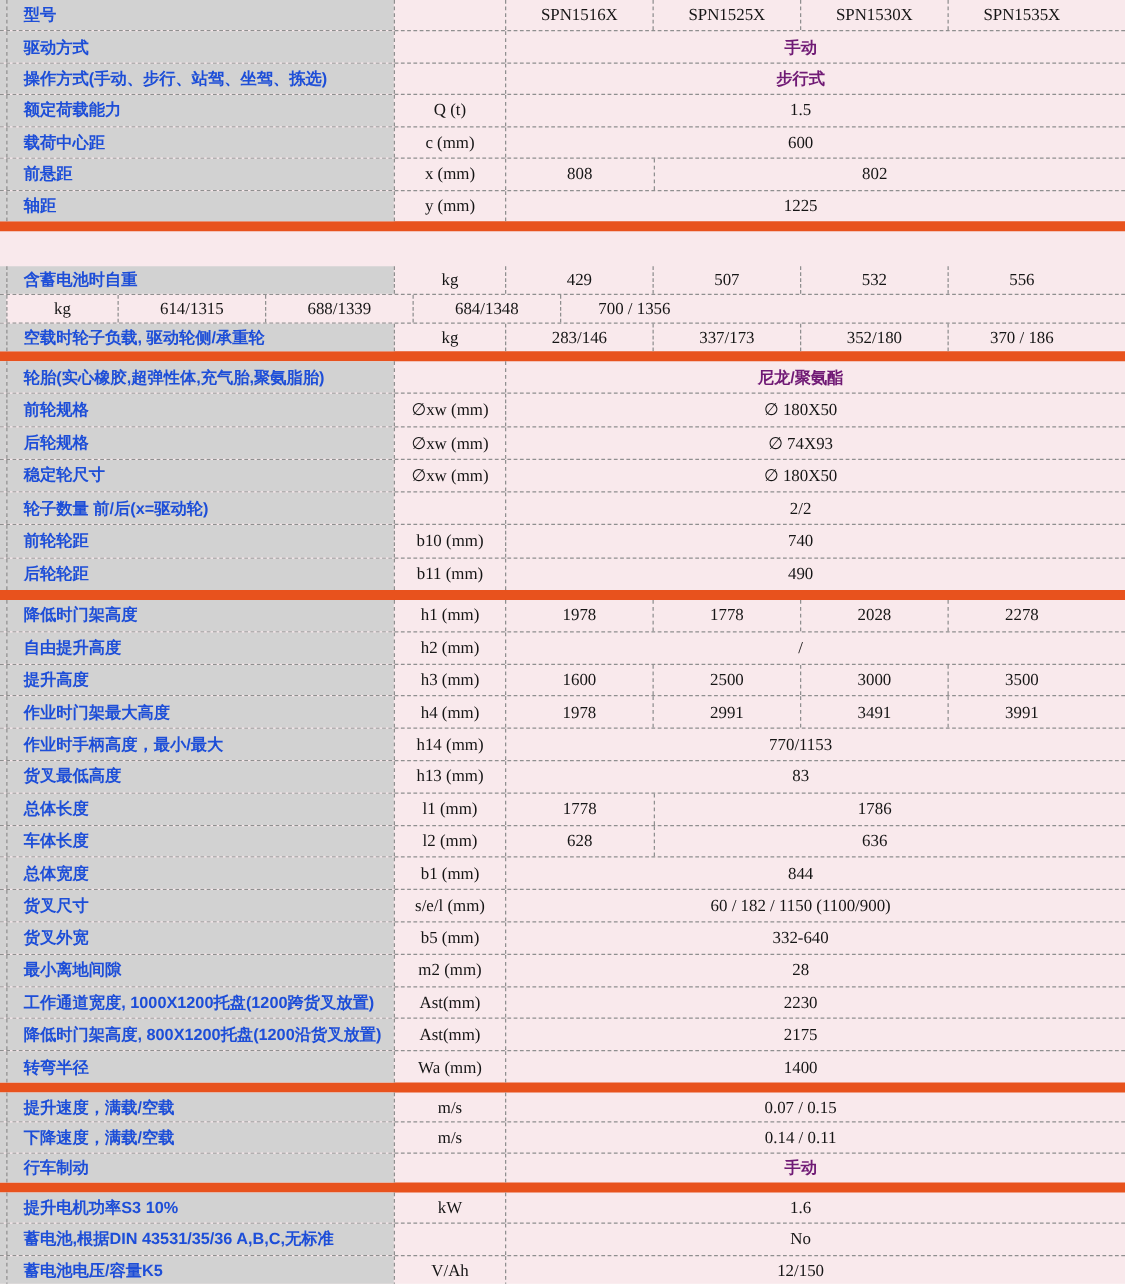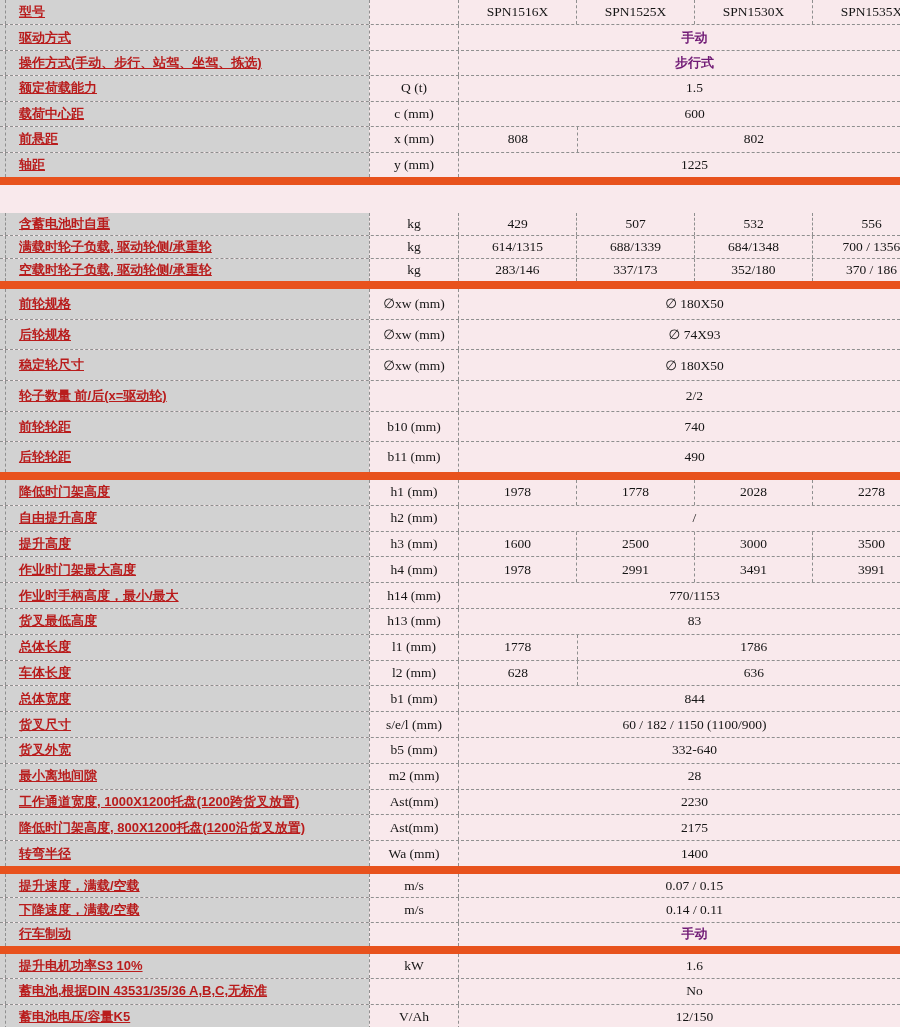--- a/index.html
+++ b/index.html
@@ -11,27 +11,27 @@
     background: #f9e9ec;
     overflow: hidden;
   }
   .section { display: flex; flex-direction: column; width: 900px; }
   .bar { height: 8px; width: 900px; }
   .row { display: flex; flex: 1; width: 900px; border-bottom: 1px dashed #8f8f8f; }
   .section .row:last-child { border-bottom: none; }
   .section:last-child .row:last-child { border-bottom: 1px dashed #8f8f8f; }
   .edge { width: 5px; background: #d2d2d2; flex: none; }
   .lbl {
-    width: 364px; flex: none;
+    width: 310px; flex: none;
     background: #d2d2d2;
     border-left: 1px dashed #8f8f8f;
     display: flex; align-items: center;
     padding-left: 13px;
-    font-size: 13px; font-weight: 700; color: #b91c1c;
-    white-space: nowrap; overflow: hidden; text-decoration: underline;
+    font-size: 13px; font-weight: 700; color: #1d4ed8;
+    white-space: nowrap; overflow: hidden;
   }
   .unit {
     width: 89px; flex: none;
     border-left: 1px dashed #8f8f8f;
     display: flex; align-items: center; justify-content: center;
     font-family: "Liberation Serif", serif;
     font-size: 13.5px; color: #151515;
     white-space: nowrap;
   }
   .vals { width: 472px; flex: none; display: flex; border-left: 1px dashed #8f8f8f; }
@@ -118,21 +118,20 @@
         <div class="unit">kg</div>
         <div class="vals">
           <div class="cell" style="flex: 1 1 0px; text-align: center;">429</div>
           <div class="cell" style="flex: 1 1 0px;">507</div>
           <div class="cell" style="flex: 1 1 0px;">532</div>
           <div class="cell" style="flex: 1 1 0px;">556</div>
         </div>
       </div>
       <div class="row">
         <div class="edge"></div>
-        <div class="lbl">满载时轮子负载, 驱动轮侧/承重轮</div>
         <div class="unit">kg</div>
         <div class="vals">
           <div class="cell" style="flex: 1 1 0px;">614/1315</div>
           <div class="cell" style="flex: 1 1 0px;">688/1339</div>
           <div class="cell" style="flex: 1 1 0px;">684/1348</div>
           <div class="cell" style="flex: 1 1 0px;">700 / 1356</div>
         </div>
       </div>
       <div class="row">
         <div class="edge"></div>
@@ -143,20 +142,28 @@
           <div class="cell" style="flex: 1 1 0px;">337/173</div>
           <div class="cell" style="flex: 1 1 0px;">352/180</div>
           <div class="cell" style="flex: 1 1 0px;">370 / 186</div>
         </div>
       </div>
     </div>
     <div class="bar" style="background: rgb(232, 82, 29);"></div>
     <div class="section" style="height: 183px;">
       <div class="row">
         <div class="edge"></div>
+        <div class="lbl">轮胎(实心橡胶,超弹性体,充气胎,聚氨脂胎)</div>
+        <div class="unit"></div>
+        <div class="vals">
+          <div class="cell cn" style="flex: 4 1 0px;">尼龙/聚氨酯</div>
+        </div>
+      </div>
+      <div class="row">
+        <div class="edge"></div>
         <div class="lbl">前轮规格</div>
         <div class="unit">∅xw (mm)</div>
         <div class="vals">
           <div class="cell" style="flex: 4 1 0px;">∅ 180X50</div>
         </div>
       </div>
       <div class="row">
         <div class="edge"></div>
         <div class="lbl">后轮规格</div>
         <div class="unit">∅xw (mm)</div>

